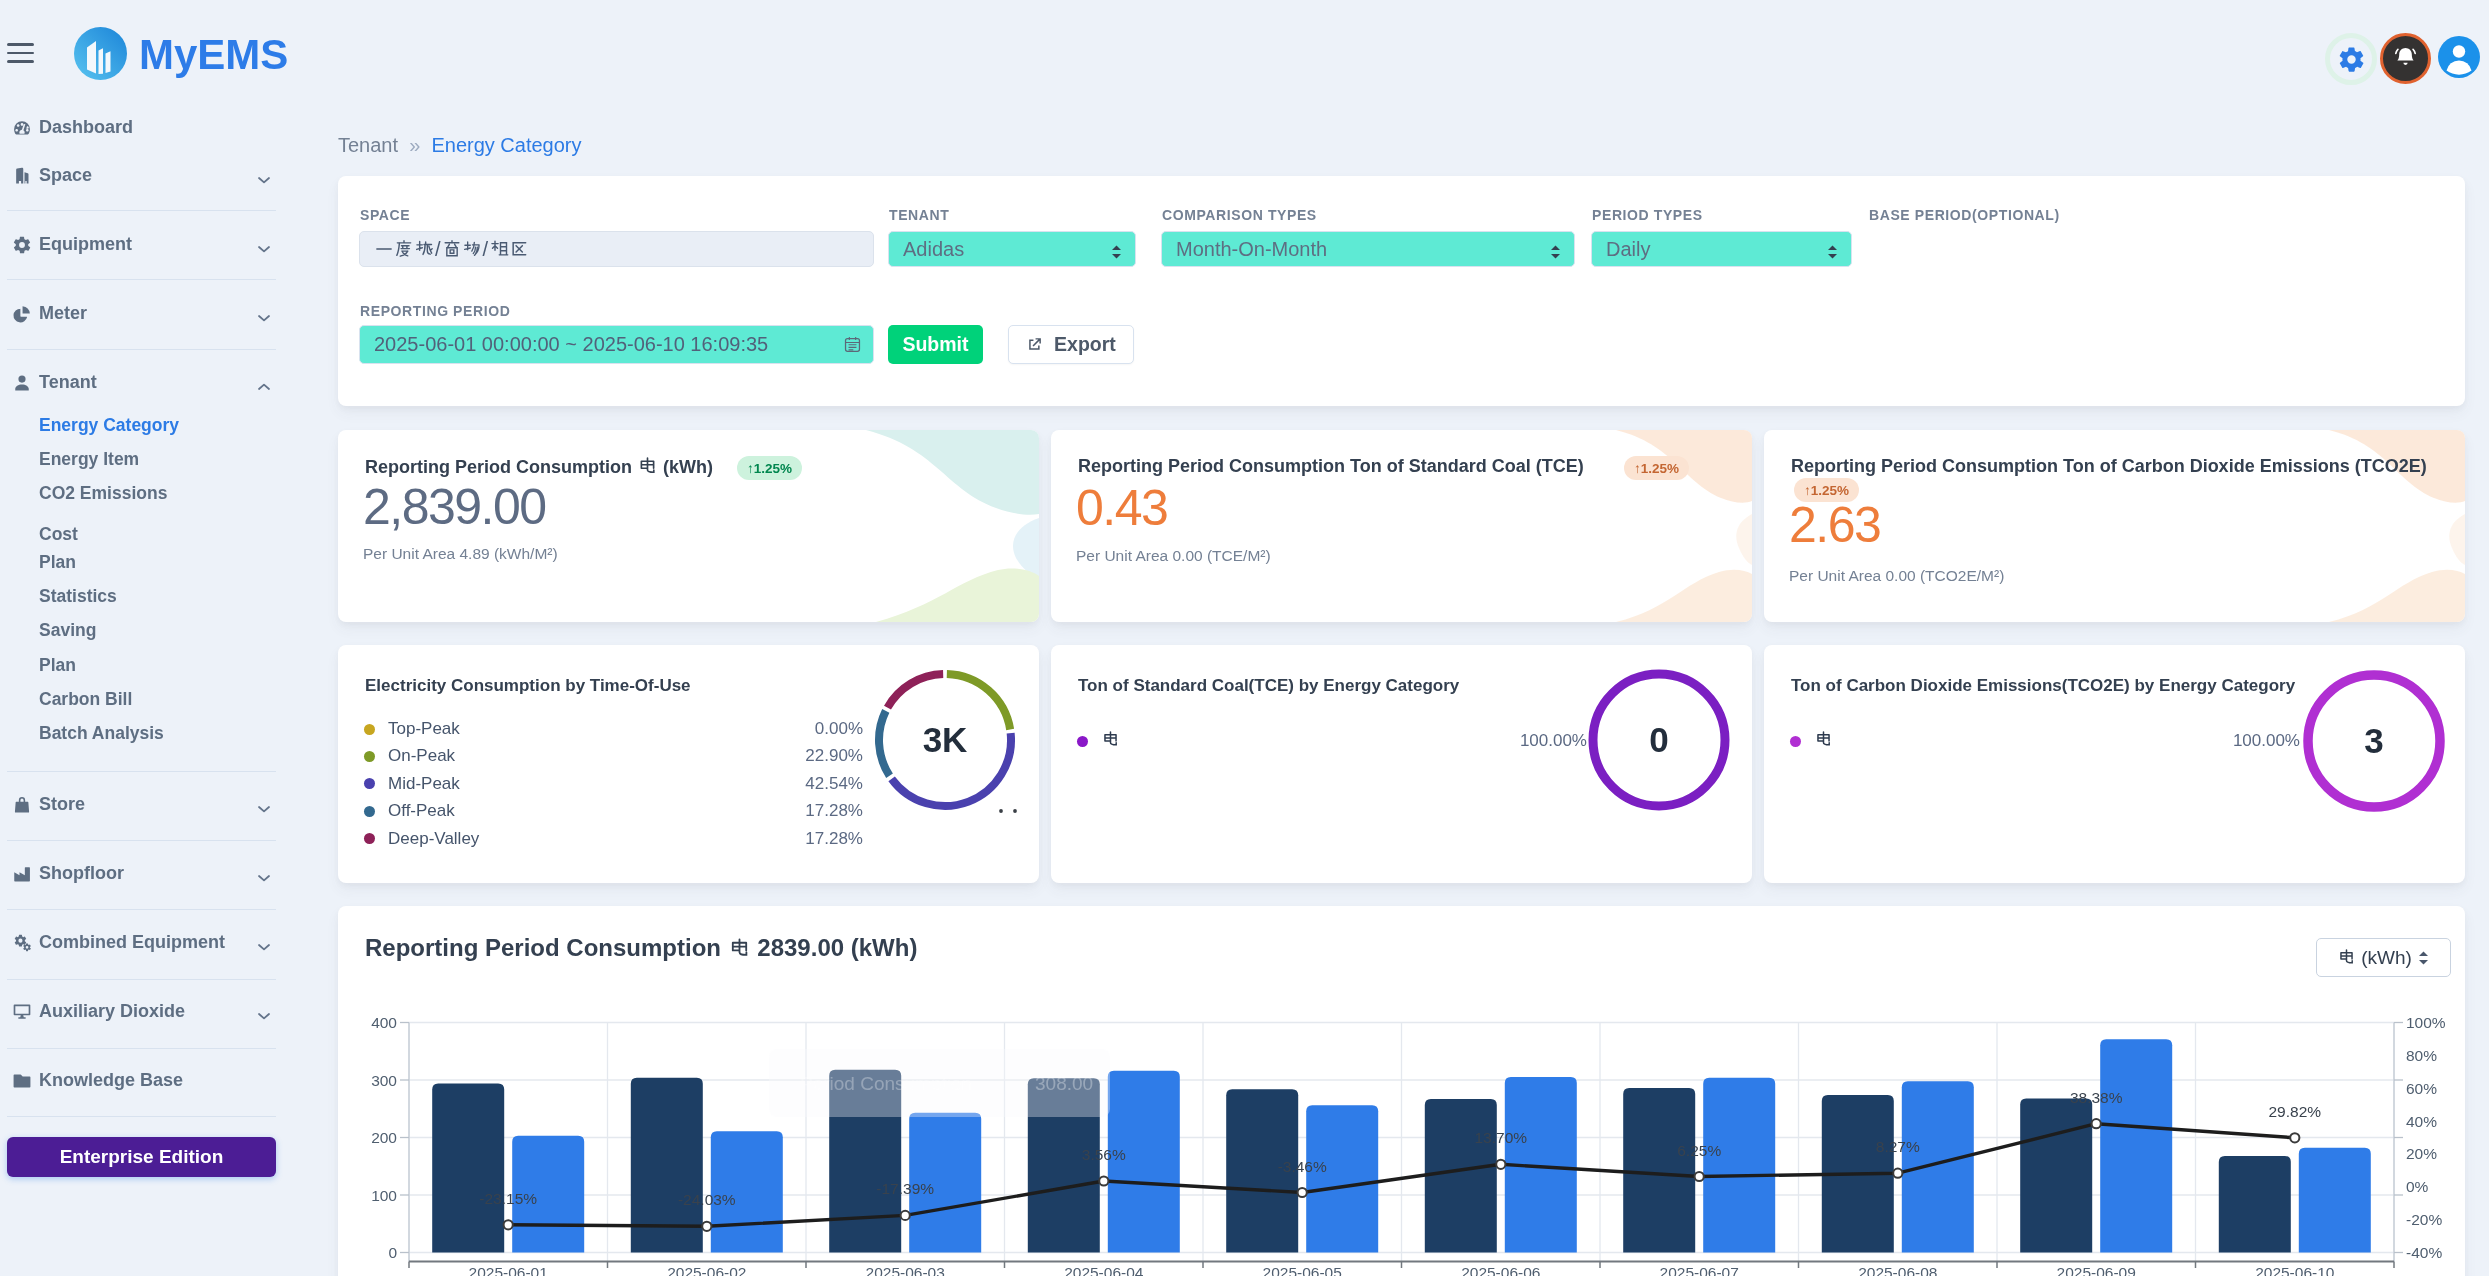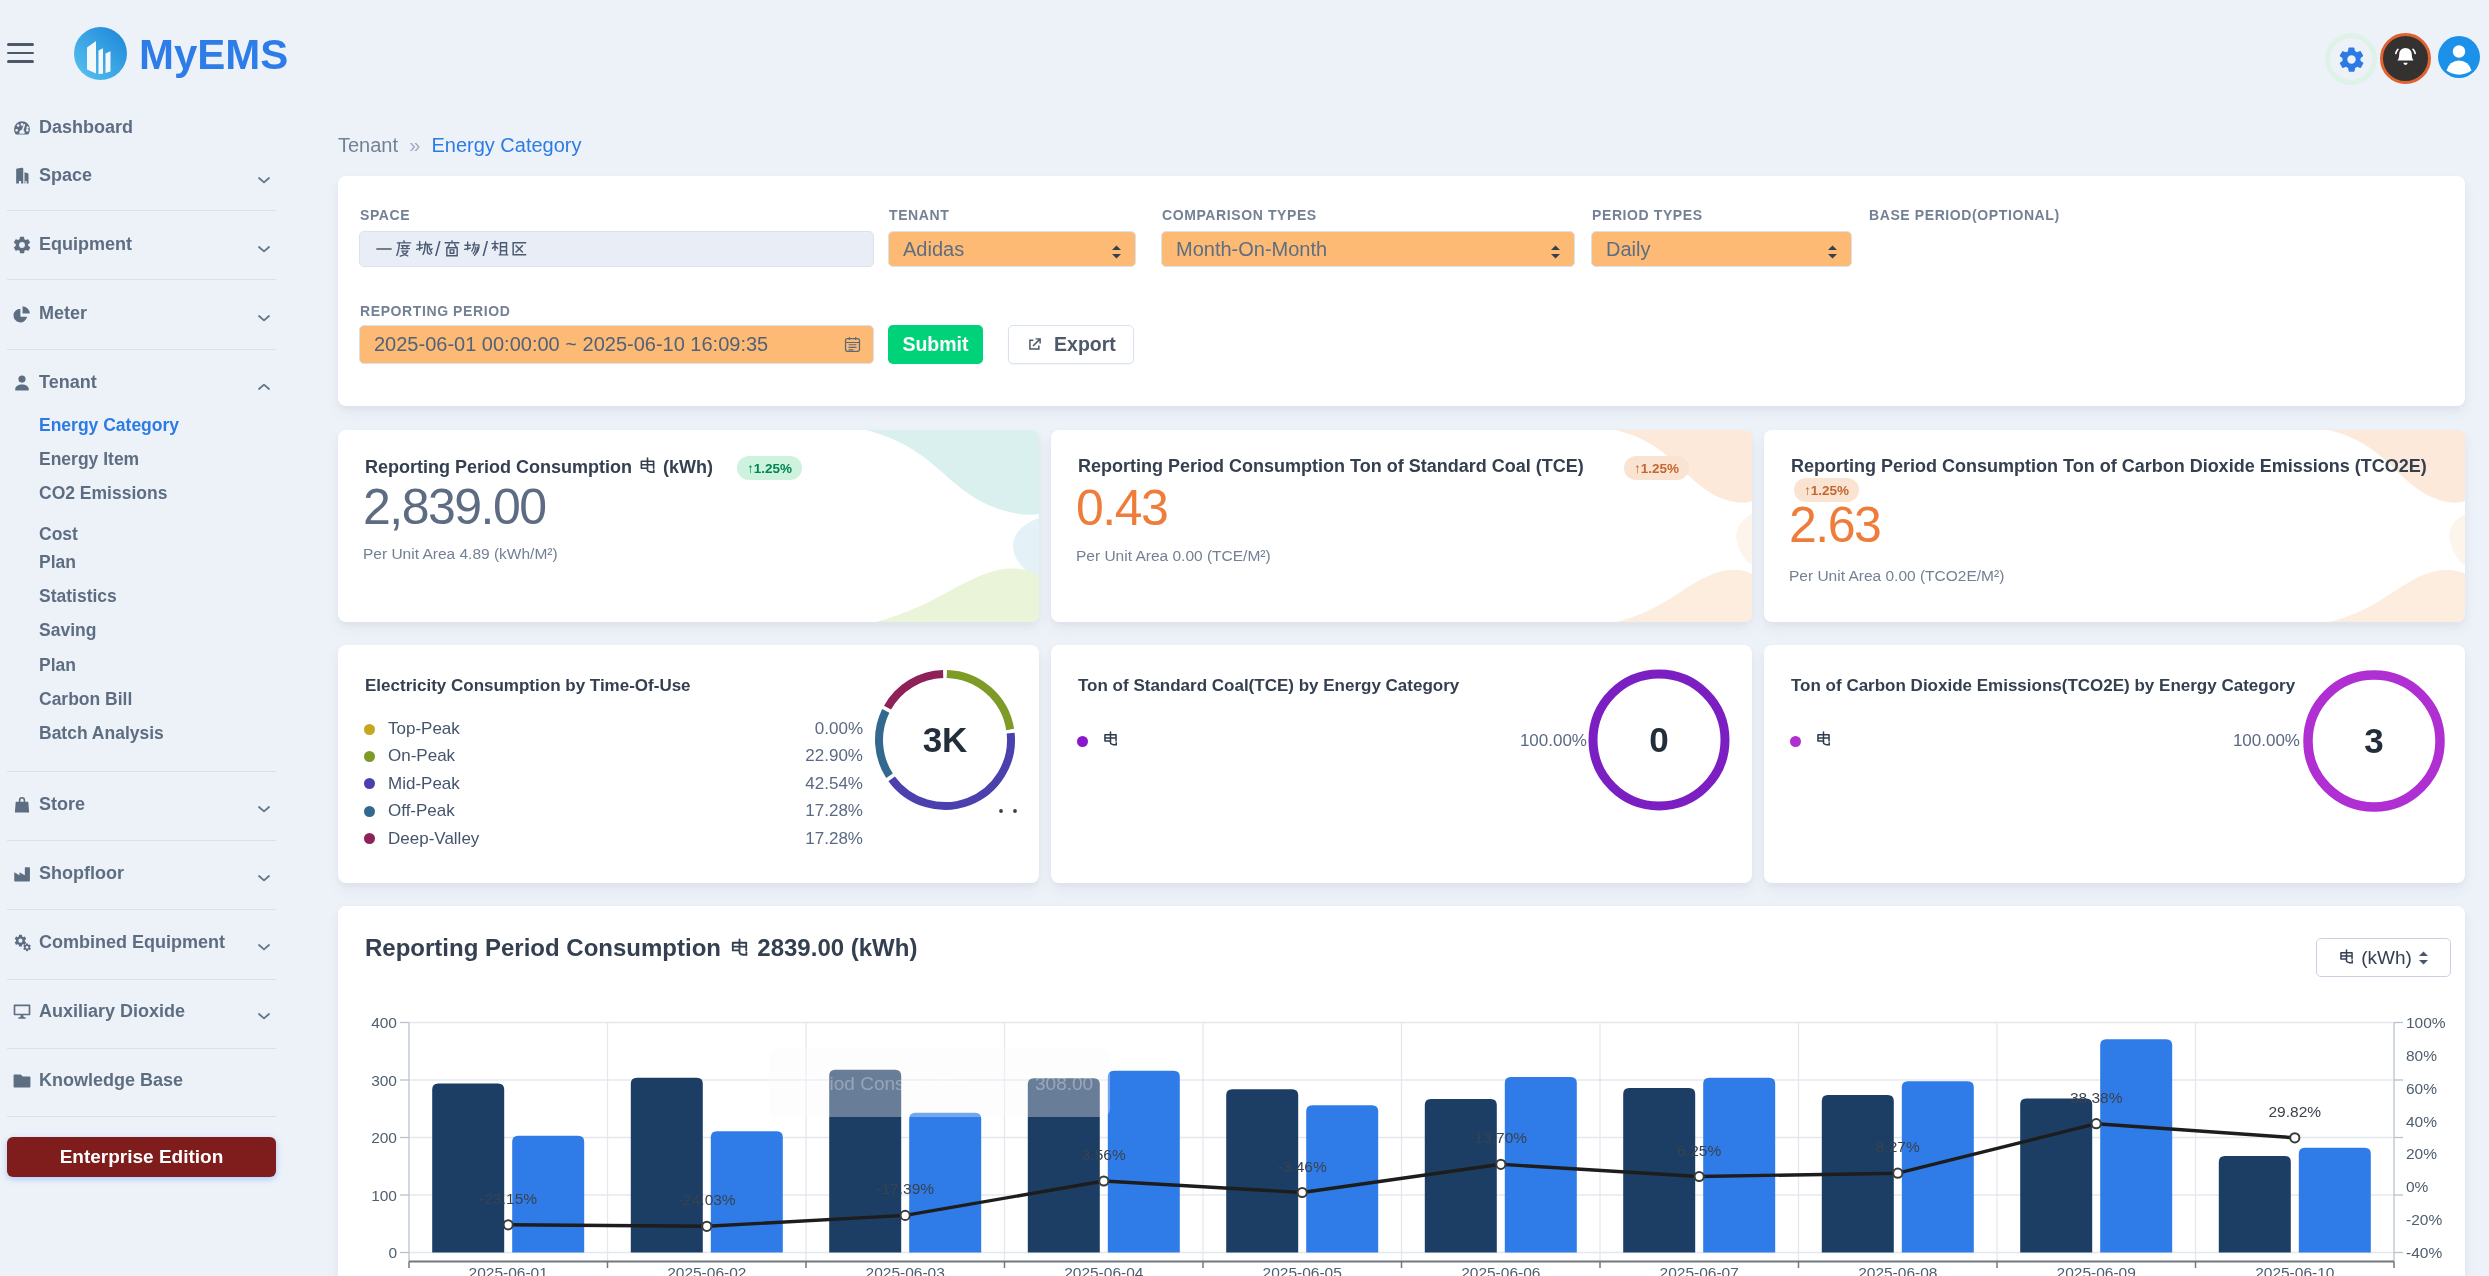--- a/index.html
+++ b/index.html
@@ -4,21 +4,21 @@
 html,body{width:2489px;height:1276px;overflow:hidden;background:#edf2f9;font-family:"Liberation Sans",sans-serif;-webkit-font-smoothing:antialiased;}
 .abs{position:absolute;}
 #page{position:relative;width:2489px;height:1276px;background:#edf2f9;overflow:hidden;}
 .card{position:absolute;background:#fff;border-radius:8px;box-shadow:0 7px 14px 0 rgba(65,69,88,0.055),0 3px 6px 0 rgba(0,0,0,0.035);overflow:hidden;}
 .mi{position:absolute;left:12px;display:flex;align-items:center;}
 .mtxt{position:absolute;left:39px;font-size:18px;font-weight:600;color:#5e6e82;white-space:nowrap;}
 .sub{position:absolute;left:39px;font-size:17.5px;font-weight:600;color:#5e6e82;white-space:nowrap;}
 .mdiv{position:absolute;left:7px;width:269px;height:1px;background:#d8e2ef;}
 .mchev{position:absolute;left:257px;}
 .flabel{position:absolute;font-size:14px;font-weight:700;color:#748194;letter-spacing:.6px;white-space:nowrap;}
-.finput{position:absolute;height:36px;background:#fdba74;border:1px solid #d8e2ef;border-radius:5px;font-size:20px;color:#5e6e82;display:flex;align-items:center;padding:0 14px;white-space:nowrap;}
+.finput{position:absolute;height:36px;background:#5eead4;border:1px solid #d8e2ef;border-radius:5px;font-size:20px;color:#5e6e82;display:flex;align-items:center;padding:0 14px;white-space:nowrap;}
 .sc-title{position:absolute;left:27px;top:26px;font-size:18px;font-weight:600;color:#344050;white-space:nowrap;}
 .badge{position:absolute;height:24px;border-radius:12px;font-size:13.5px;font-weight:700;display:flex;align-items:center;padding:0 10px;}
 .bgreen{background:#cdf2dd;color:#00864e;}
 .borange{background:#fbe3d2;color:#c46632;}
 .num{position:absolute;left:25px;font-size:50px;font-weight:500;letter-spacing:-1.5px;line-height:1;}
 .pua{position:absolute;left:25px;font-size:15.5px;color:#748194;white-space:nowrap;}
 .lgdot{position:absolute;width:11px;height:11px;border-radius:50%;}
 .lgtxt{position:absolute;font-size:17px;font-weight:500;color:#45546b;white-space:nowrap;}
 .lgval{position:absolute;font-size:17px;color:#5b6983;text-align:right;width:110px;}
 </style></head><body>
@@ -168,21 +168,21 @@
       <svg width="20" height="20" viewBox="0 0 24 24" fill="#5e6e82">
         <path d="M21.2 6.5h-8.4l-2-2.1a1 1 0 0 0-.7-.3H2.8a.9.9 0 0 0-.9.9v14a.9.9 0 0 0 .9.9h18.4a.9.9 0 0 0 .9-.9V7.4a.9.9 0 0 0-.9-.9z"></path>
       </svg>
     </div>
     <div class="mtxt" style="top:1069.9px;">Knowledge Base</div>
     <div class="mdiv" style="top:840.1px;"></div>
     <div class="mdiv" style="top:909.3px;"></div>
     <div class="mdiv" style="top:978.5px;"></div>
     <div class="mdiv" style="top:1047.7px;"></div>
     <div class="mdiv" style="top:1116.2px;"></div>
-    <div class="abs" style="left:7px;top:1137px;width:269px;height:40px;background:#7f1d1d;border-radius:6px;color:#fff;font-size:19px;font-weight:700;display:flex;align-items:center;justify-content:center;box-shadow:0 2px 6px rgba(44,123,229,.35);">Enterprise Edition</div>
+    <div class="abs" style="left:7px;top:1137px;width:269px;height:40px;background:#4c1d95;border-radius:6px;color:#fff;font-size:19px;font-weight:700;display:flex;align-items:center;justify-content:center;box-shadow:0 2px 6px rgba(44,123,229,.35);">Enterprise Edition</div>
     <div class="abs" style="left:2325px;top:33px;width:52px;height:52px;border-radius:50%;border:5px solid #def2e8;display:flex;align-items:center;justify-content:center;">
       <svg width="29" height="29" viewBox="0 0 24 24" fill="#2c7be5">
         <path d="M19.4 13c.04-.32.1-.65.1-1s-.05-.68-.1-1l2.1-1.65c.2-.15.25-.42.12-.64l-2-3.46c-.12-.22-.4-.3-.6-.22l-2.5 1a7.3 7.3 0 0 0-1.7-1l-.4-2.65A.49.49 0 0 0 14 2h-4c-.25 0-.46.18-.5.42l-.4 2.65c-.6.25-1.18.58-1.7 1l-2.5-1c-.22-.08-.48 0-.6.22l-2 3.46c-.13.22-.07.5.12.64L4.6 11c-.05.32-.1.65-.1 1s.05.68.1 1l-2.1 1.65c-.2.15-.25.42-.12.64l2 3.46c.12.22.4.3.6.22l2.5-1c.52.4 1.1.75 1.7 1l.4 2.65c.04.24.25.42.5.42h4c.25 0 .46-.18.5-.42l.4-2.65c.6-.25 1.18-.58 1.7-1l2.5 1c.22.08.48 0 .6-.22l2-3.46c.13-.22.07-.5-.12-.64L19.4 13zM12 15.5A3.5 3.5 0 1 1 12 8.5a3.5 3.5 0 0 1 0 7z"></path>
       </svg>
     </div>
     <div class="abs" style="left:2380px;top:33px;width:51px;height:51px;border-radius:50%;background:#343231;border:3px solid #e0622f;display:flex;align-items:center;justify-content:center;">
       <svg width="27" height="27" viewBox="0 0 24 24">
         <path d="M12 2.6c-3.1 0-5.6 2.5-5.6 5.6 0 4.4-1.7 5.6-1.7 5.6h14.6s-1.7-1.2-1.7-5.6c0-3.1-2.5-5.6-5.6-5.6z" fill="#fff"></path>
         <path d="M10.1 15.8h3.8a1.9 1.9 0 0 1-3.8 0z" fill="#fff"></path>
         <path d="M5.3 3.8A8.2 8.2 0 0 0 3.4 7.4 M18.7 3.8a8.2 8.2 0 0 1 1.9 3.6" stroke="#fff" stroke-width="1.5" fill="none" stroke-linecap="round"></path>

